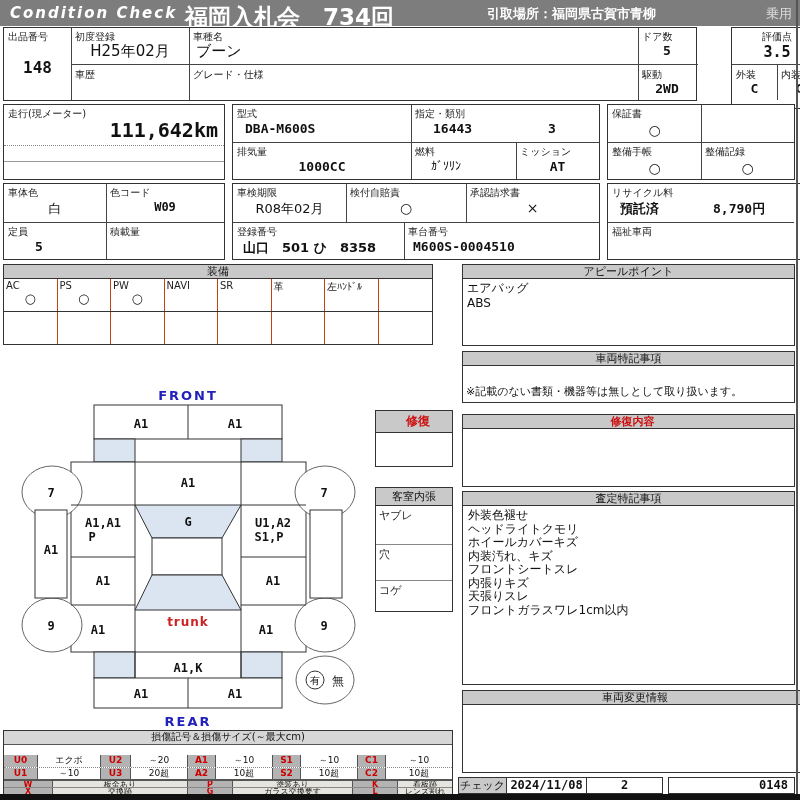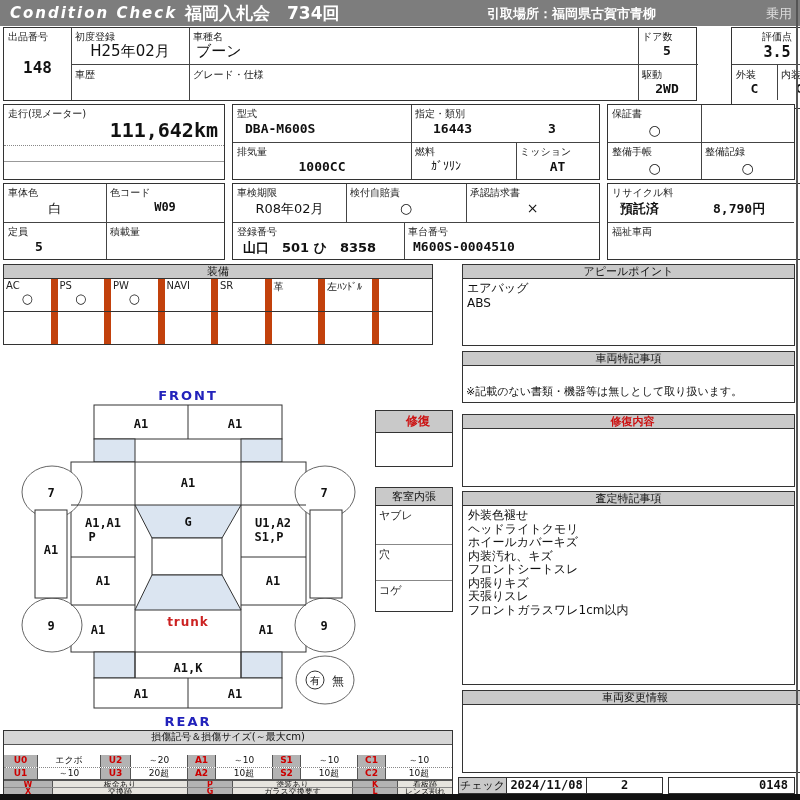--- a/index.html
+++ b/index.html
@@ -17,28 +17,28 @@
   .vline { position:absolute; width:1px; background:#444; }
   .dotline { position:absolute; height:0; border-top:1px dotted #888; }
   .sechdr { position:absolute; left:0; right:0; top:0; background:#c9c9c9; border-bottom:1px solid #333;
             text-align:center; font-size:11px; line-height:13px; height:13px; color:#111; }
   .red { color:#c11;padding-left:8px; }
   .headerbar { position:absolute; left:0; top:0; width:800px; height:26px; background:#7d7d7d; color:#fff; }
   svg text { font-family:"DejaVu Sans Mono","Liberation Mono",monospace; font-weight:bold; font-size:12px;
              fill:#111; text-anchor:middle; }
   svg text.jp { font-family:"DejaVu Sans","Liberation Sans",sans-serif; }
   .legend-cell { box-sizing:border-box; border-right:1px solid #555; text-align:center; overflow:hidden; white-space:nowrap; }
-  .eqcell { box-sizing:border-box; border-right:7px solid #c2410c; position:relative; }
+  .eqcell { box-sizing:border-box; border-right:1px solid #c2410c; position:relative; }
 </style>
 </head>
 <body>
 
 <div class="headerbar">
   <span class="abs" style="left:10px;top:4px;font-size:15px;font-weight:bold;font-style:italic;letter-spacing:2px;">Condition  Check</span>
-  <span class="abs" style="left:185px;top:2px;font-size:17px;font-weight:bold;">福岡入札会　734回</span>
+  <span class="abs" style="left:185px;top:2px;font-size:23px;font-weight:bold;">福岡入札会　734回</span>
   <span class="abs" style="left:487px;top:5px;font-size:13px;font-weight:bold;">引取場所：福岡県古賀市青柳</span>
   <span class="abs" style="right:8px;top:5px;font-size:13px;color:#dcdcdc;">乗用</span>
 </div>
 
 <div class="box" style="left:3px;top:27px;width:694px;height:74px;">
   <div class="vline" style="left:67px;top:0;height:72px;"></div>
   <div class="vline" style="left:185px;top:0;height:72px;"></div>
   <div class="vline" style="left:634px;top:0;height:72px;"></div>
   <div class="hline" style="left:67px;top:36px;width:627px;"></div>
   <span class="cl" style="left:4px;top:2px;">出品番号</span>

